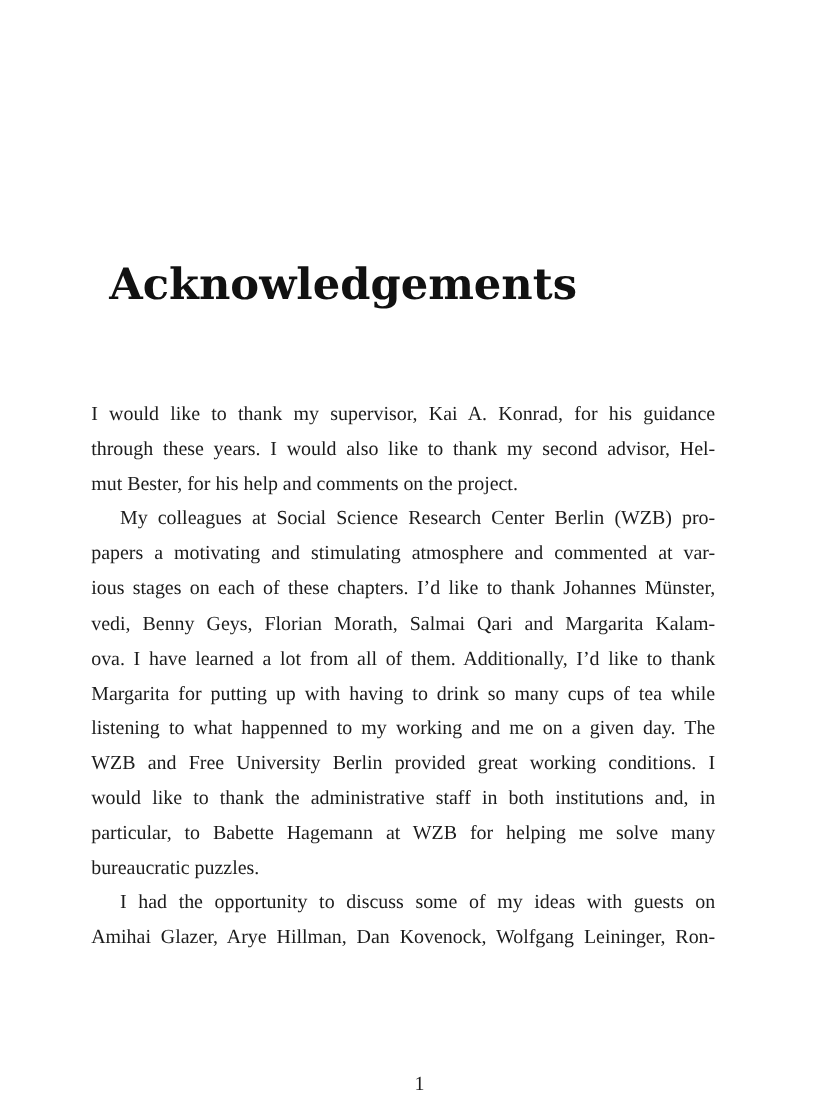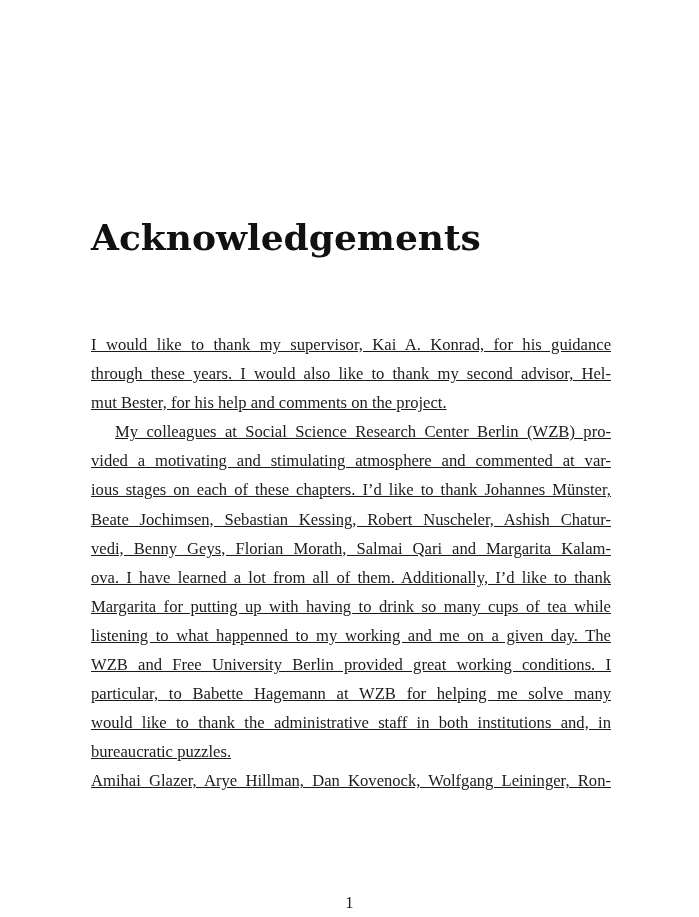--- a/index.html
+++ b/index.html
@@ -30,24 +30,23 @@
       font-family: "DejaVu Serif", "Liberation Serif", serif;
       font-weight: bold;
       font-size: 36px;
       line-height: 50px;
       color: #111111;
       letter-spacing: 0px;
       white-space: nowrap;
     }
     .body-text {
       position: absolute;
-      left: 91px;
+      left: 76px;
       top: 330px;
       width: 520px;
-      text-decoration: underline;
     }
     .line {
       display: block;
       height: 29.1px;
       line-height: 29.1px;
       font-family: "Liberation Serif", "DejaVu Serif", serif;
       font-size: 16.6px;
       text-align: justify;
       text-align-last: justify;
       white-space: nowrap;
@@ -79,29 +78,29 @@
 
   <h1 class="chapter-title">Acknowledgements</h1>
 
   <div class="body-text">
 
     <span class="line"><span style="white-space: nowrap; word-spacing: 0px;">I would like to thank my supervisor, Kai A. Konrad, for his guidance</span></span>
     <span class="line"><span style="white-space: nowrap; word-spacing: 0px;">through these years. I would also like to thank my second advisor, Hel-</span></span>
     <span class="line last">mut Bester, for his help and comments on the project.</span>
 
     <span class="line indent"><span style="white-space: nowrap; word-spacing: 0px;">My colleagues at Social Science Research Center Berlin (WZB) pro-</span></span>
-    <span class="line"><span style="white-space: nowrap; word-spacing: 0px;">vided a motivating and stimulating atmosphere and commented at var-</span></span>
+    <span class="line"><span style="white-space: nowrap; word-spacing: 0px;">papers a motivating and stimulating atmosphere and commented at var-</span></span>
     <span class="line"><span style="white-space: nowrap; word-spacing: 0px;">ious stages on each of these chapters. I’d like to thank Johannes Münster,</span></span>
-    <span class="line"><span style="white-space: nowrap; word-spacing: 0px;">Beate Jochimsen, Sebastian Kessing, Robert Nuscheler, Ashish Chatur-</span></span>
     <span class="line"><span style="white-space: nowrap; word-spacing: 0px;">vedi, Benny Geys, Florian Morath, Salmai Qari and Margarita Kalam-</span></span>
     <span class="line"><span style="white-space: nowrap; word-spacing: 0px;">ova. I have learned a lot from all of them. Additionally, I’d like to thank</span></span>
     <span class="line"><span style="white-space: nowrap; word-spacing: 0px;">Margarita for putting up with having to drink so many cups of tea while</span></span>
     <span class="line"><span style="white-space: nowrap; word-spacing: 0px;">listening to what happenned to my working and me on a given day. The</span></span>
     <span class="line"><span style="white-space: nowrap; word-spacing: 0px;">WZB and Free University Berlin provided great working conditions. I</span></span>
+    <span class="line"><span style="white-space: nowrap; word-spacing: 0px;">would like to thank the administrative staff in both institutions and, in</span></span>
     <span class="line"><span style="white-space: nowrap; word-spacing: 0px;">particular, to Babette Hagemann at WZB for helping me solve many</span></span>
-    <span class="line"><span style="white-space: nowrap; word-spacing: 0px;">would like to thank the administrative staff in both institutions and, in</span></span>
     <span class="line last">bureaucratic puzzles.</span>
 
+    <span class="line indent"><span style="white-space: nowrap; word-spacing: 0px;">I had the opportunity to discuss some of my ideas with guests on</span></span>
     <span class="line"><span style="white-space: nowrap; word-spacing: 0px;">Amihai Glazer, Arye Hillman, Dan Kovenock, Wolfgang Leininger, Ron-</span></span>
   </div>
 
   <div class="page-number">1</div>
 </div>
 
 </body></html>

